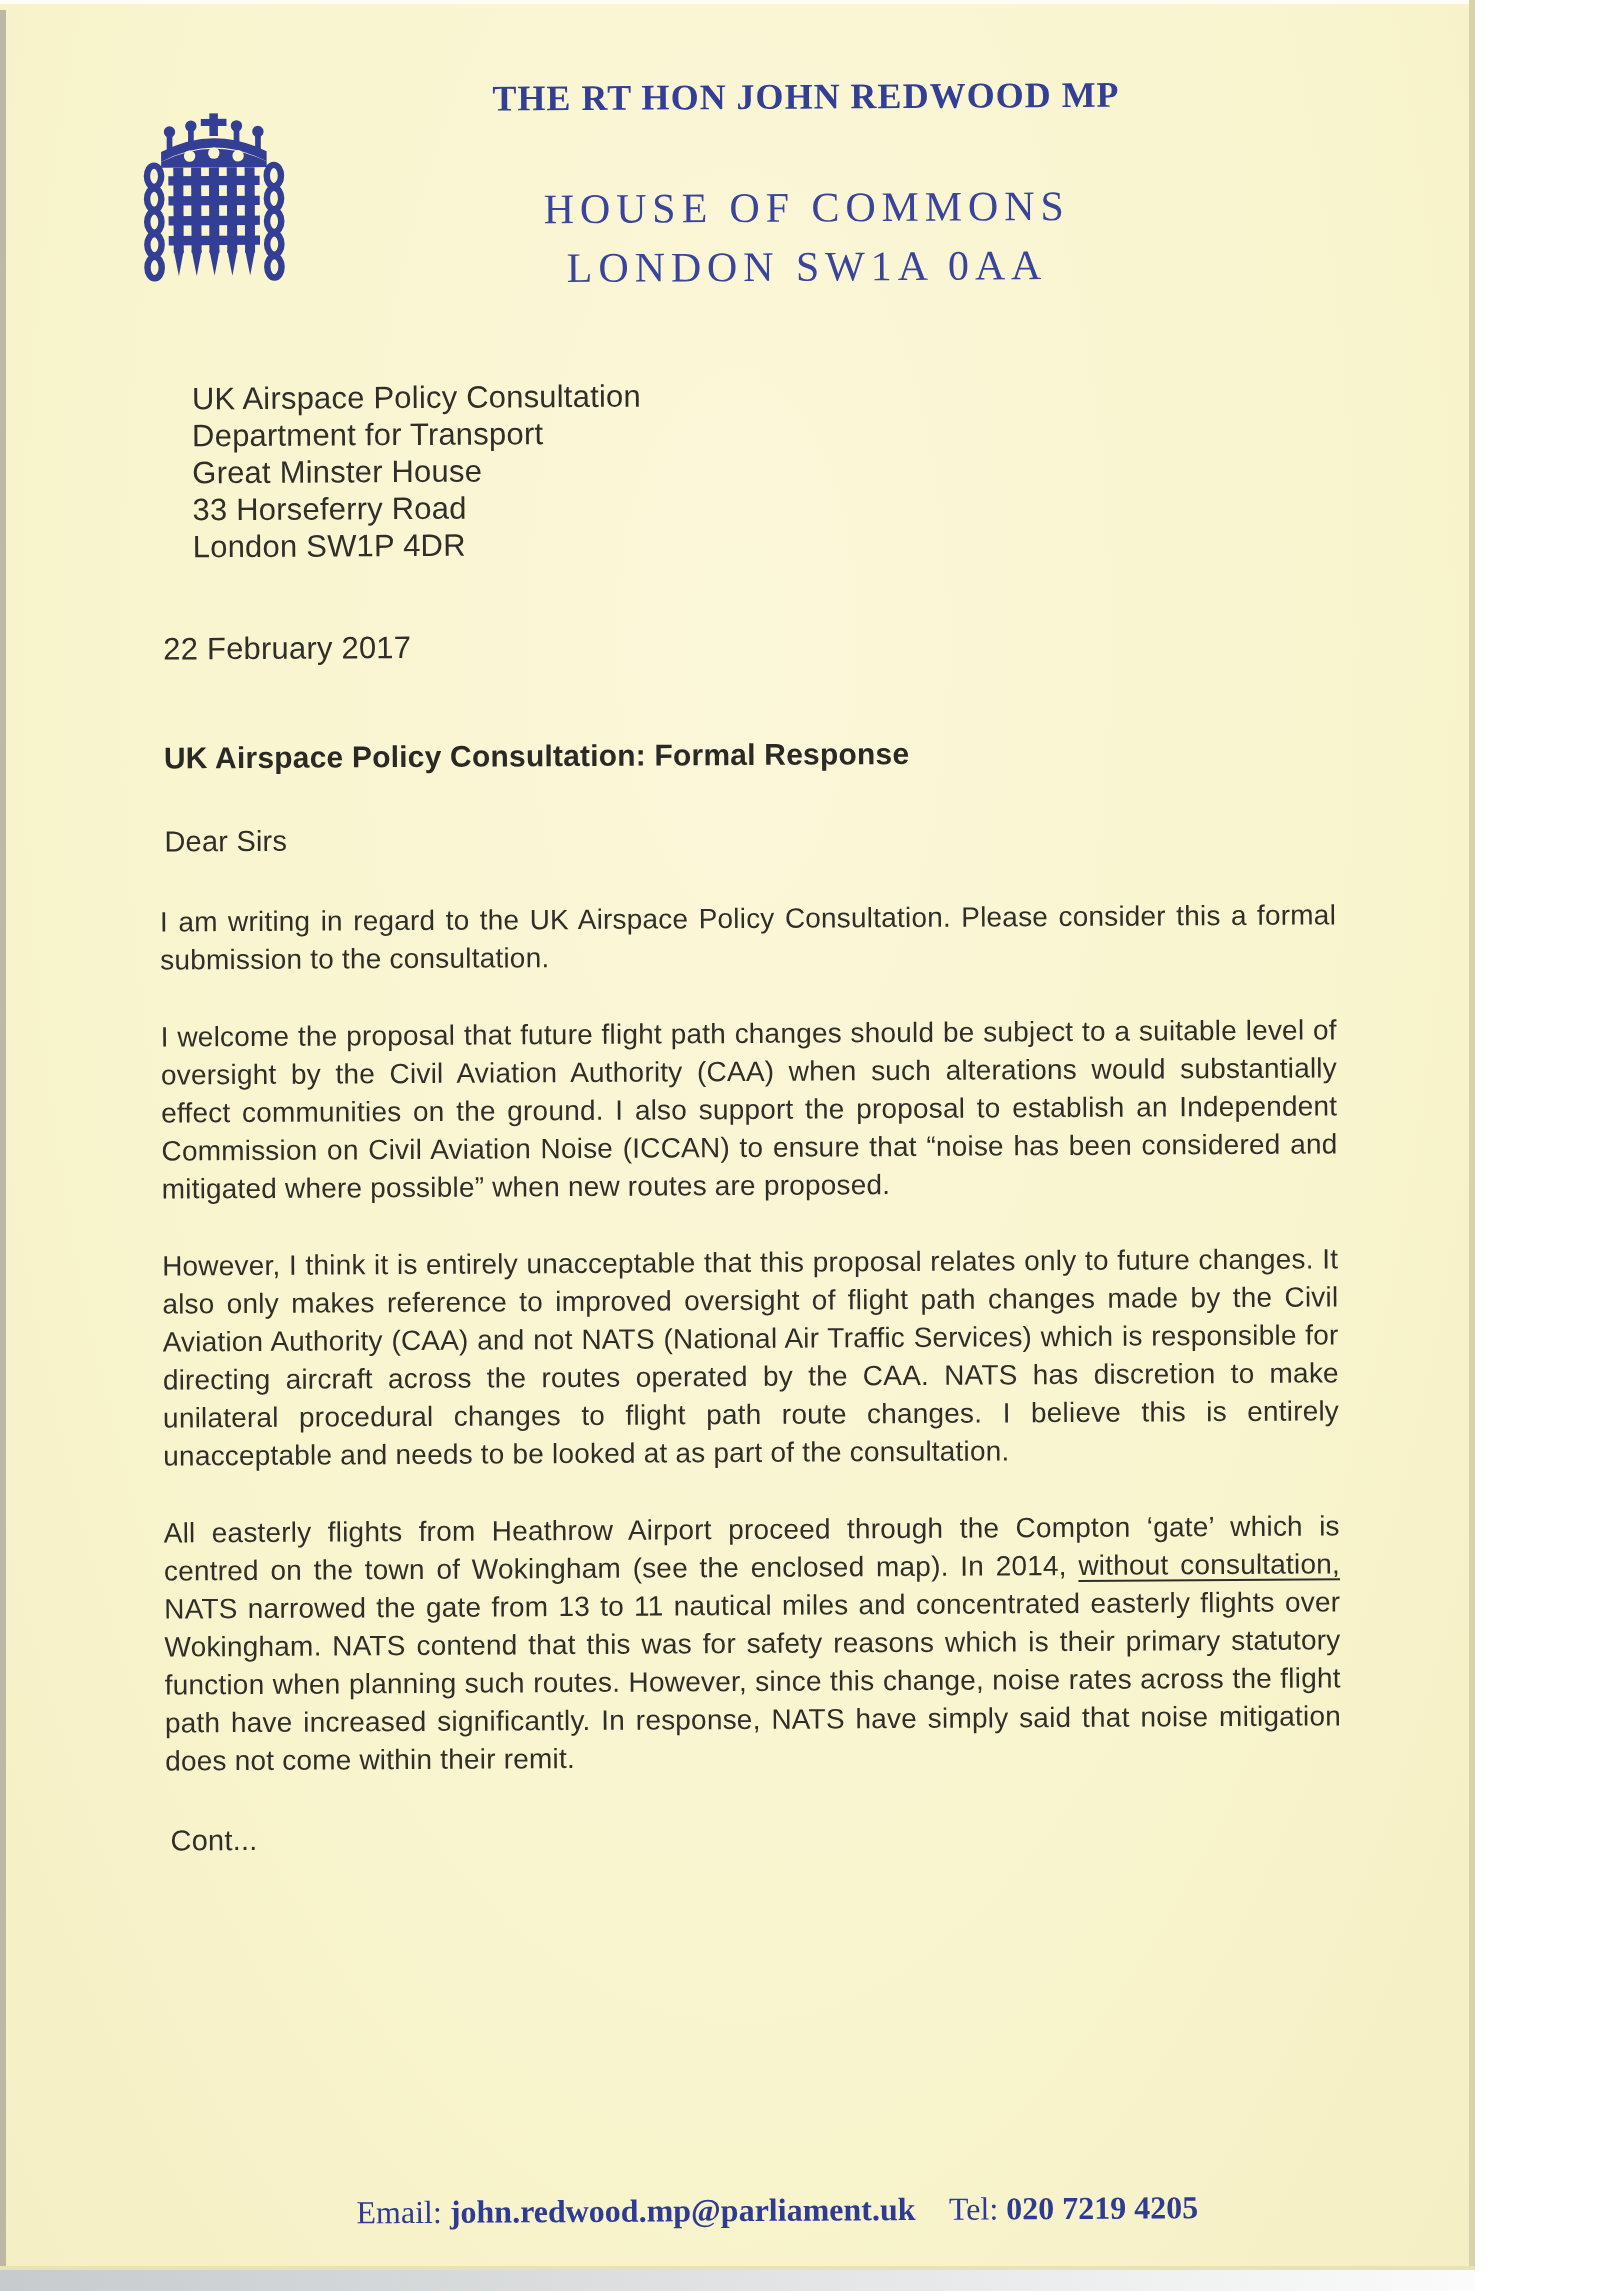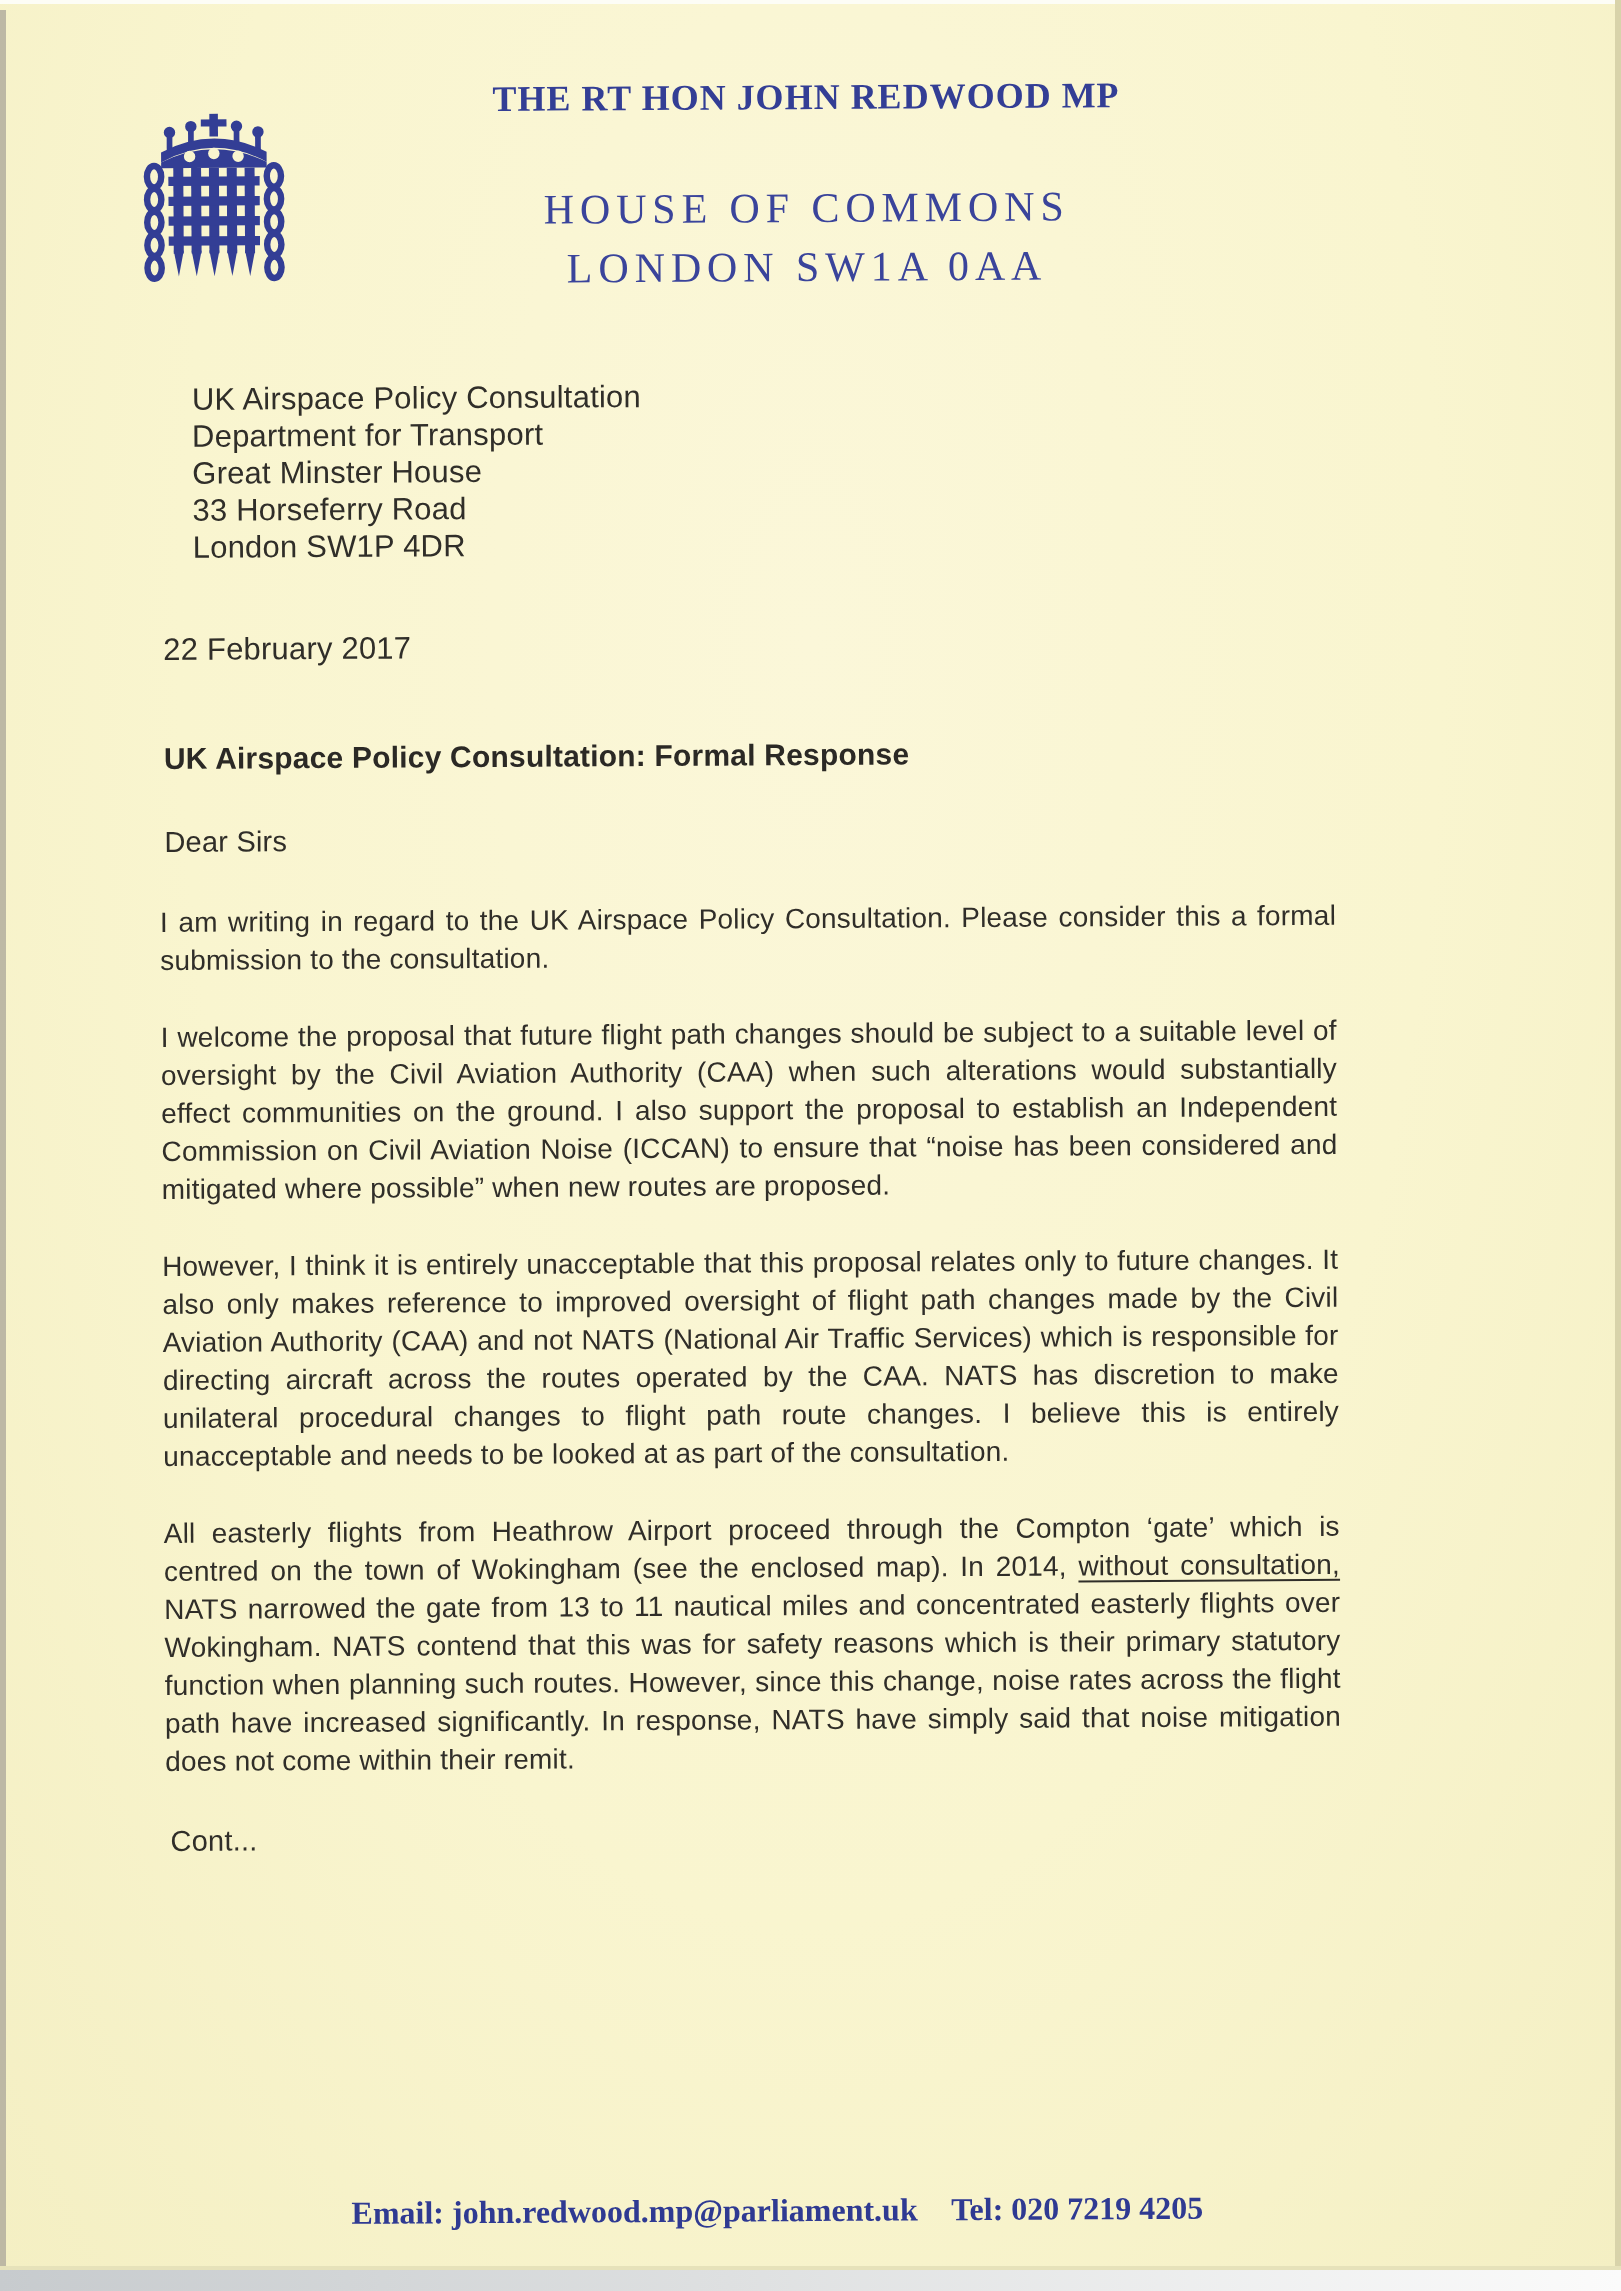--- a/index.html
+++ b/index.html
@@ -1,18 +1,18 @@
 <!DOCTYPE html>
 <html><head>
 <meta charset="utf-8">
 <style>
   html,body{margin:0;padding:0;background:#ffffff;}
   .page{
     position:relative;
-    width:1621px;height:2292px;
+    width:1475px;height:2292px;
     background:radial-gradient(ellipse at 50% 28%, #fbf7d9 0%, #f9f5cf 55%, #f4efc3 100%);
     overflow:hidden;
     font-family:"Liberation Sans", sans-serif;
   }
   .sheet{
     position:absolute; inset:0;
     transform:rotate(-0.35deg);
     transform-origin:50% 40%;
   }
   
@@ -51,21 +51,21 @@
     text-underline-offset:4.9px;
   }
   .cont-line{margin-top:41px; padding-left:4.9px; font-size:29px;}
   
   .footer{
     position:absolute; top:2192px; left:0; width:1539px;
     text-align:center;
     font-family:"Liberation Serif", serif;
     font-size:32px; color:#2f3a92;
   }
-  .footer .lbl{font-weight:bold;}
+  .footer .lbl{font-weight:normal;}
   .footer .val{font-weight:bold;}
   .footer .tel-group{margin-left:25.5px;}
   
   .edge-top{position:absolute; top:0; left:0; right:0; height:3.9px; background:#fdfdf6; z-index:5;}
   .edge-left{position:absolute; top:9.8px; left:0; width:5.9px; bottom:21.6px; background:#b3ae9f; opacity:.85; z-index:5;}
   .edge-right{position:absolute; top:0; right:0; width:5.9px; bottom:21.6px; background:#d8d3aa; z-index:5;}
   .edge-bottom{
     position:absolute; left:0; right:0; bottom:0; height:22.5px;
     background:linear-gradient(to right,#c7cbce 0%, #dee0e1 45%, #fbfbfb 100%);
     z-index:6;

